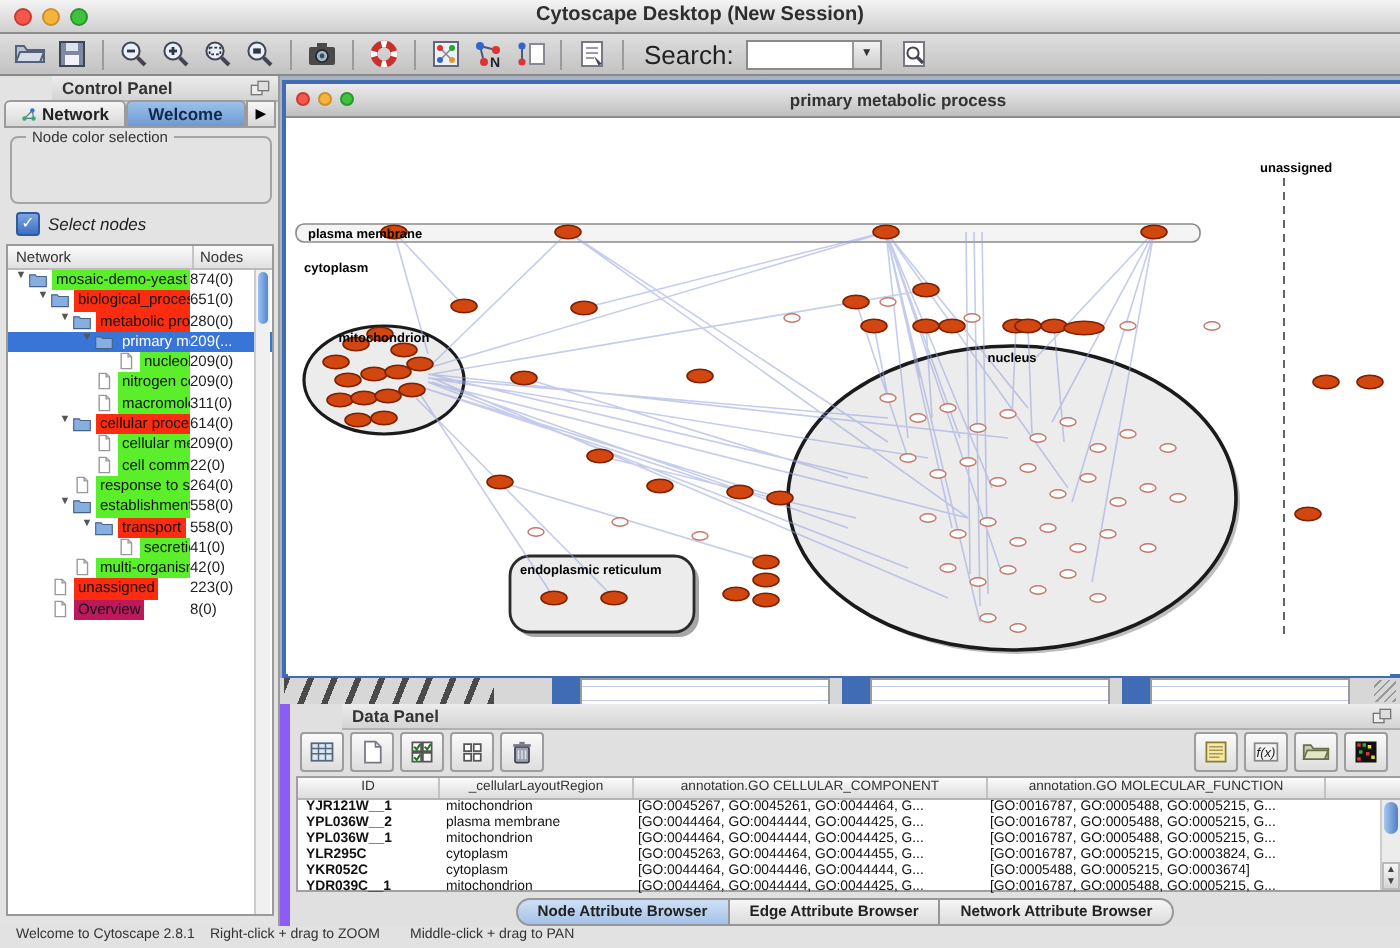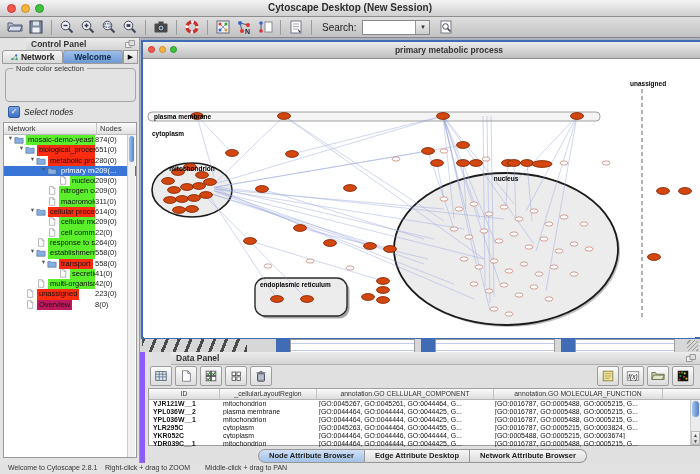--- a/index.html
+++ b/index.html
@@ -18,21 +18,21 @@
   .tl.yel{left:21px;background:#f6b43f;border:1px solid #cf8f22;}
   .tl.grn{left:35px;background:#3fc23c;border:1px solid #2d9430;}
 
   
   #toolbar{left:0;top:17px;width:700px;height:21px;
     background:linear-gradient(#dedede,#c2c2c2);border-bottom:1px solid #8a8a8a;
     display:flex;align-items:center;gap:3px;padding-left:6px;box-sizing:border-box;}
   .tbicon{width:18px;height:18px;display:inline-flex;align-items:center;justify-content:center;}
   .tbicon svg{width:16px;height:16px;}
   .sep{width:1px;height:15px;background:#9b9b9b;margin:0 3px;}
-  #search-label{font-size:10px;color:#222;margin:0 3px 0 4px;}
+  #search-label{font-size:13px;color:#222;margin:0 3px 0 4px;}
   #search-combo{width:66px;height:13px;background:#fff;border:1px solid #8a8a8a;
     display:inline-flex;}
   #search-combo .dd{margin-left:auto;width:13px;background:linear-gradient(#f2f2f2,#ccc);
     border-left:1px solid #999;font-size:6px;color:#333;text-align:center;line-height:13px;}
 
   
   #control-panel{left:0;top:38px;width:140px;height:425px;background:#e3e3e3;
     border-right:1px solid #9a9a9a;box-sizing:border-box;}
   .paneltitle{height:12px;background:linear-gradient(#ececec,#d4d4d4);
     border-bottom:1px solid #b0b0b0;font-size:8.5px;font-weight:bold;color:#333;
@@ -759,21 +759,21 @@
           <span class="dcell c3">[GO:0016787, GO:0005488, GO:0005215, G...</span>
         </div>
       </div>
     <div id="dp-scroll">
       <div id="dp-thumb"></div>
       <div class="dp-arrows">▲<br>▼</div>
     </div>
   </div>
   <div id="dp-tabs" class="abs">
       <span class="dptab sel">Node Attribute Browser</span>
-      <span class="dptab">Edge Attribute Desktop</span>
+      <span class="dptab">Edge Attribute Browser</span>
       <span class="dptab">Network Attribute Browser</span>
     </div>
 </div>
 
 <div id="status-bar" class="abs">
   <span id="st-left">Welcome to Cytoscape 2.8.1</span>
   <span id="st-mid">Right-click + drag to ZOOM</span>
   <span id="st-right">Middle-click + drag to PAN</span>
 </div>
 

